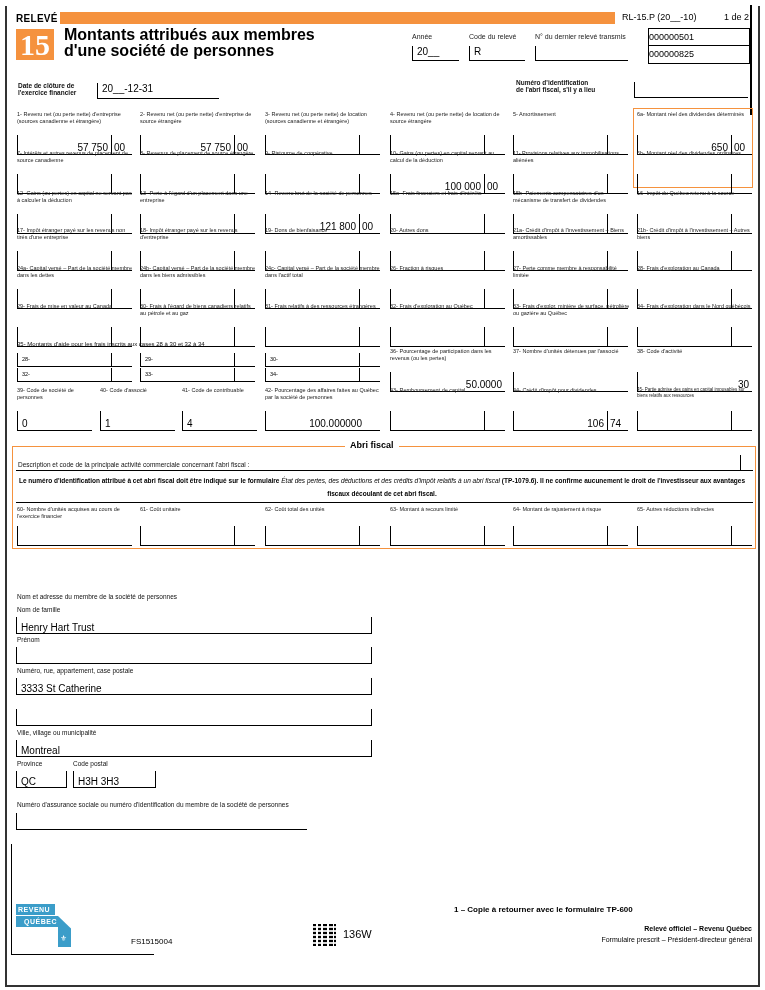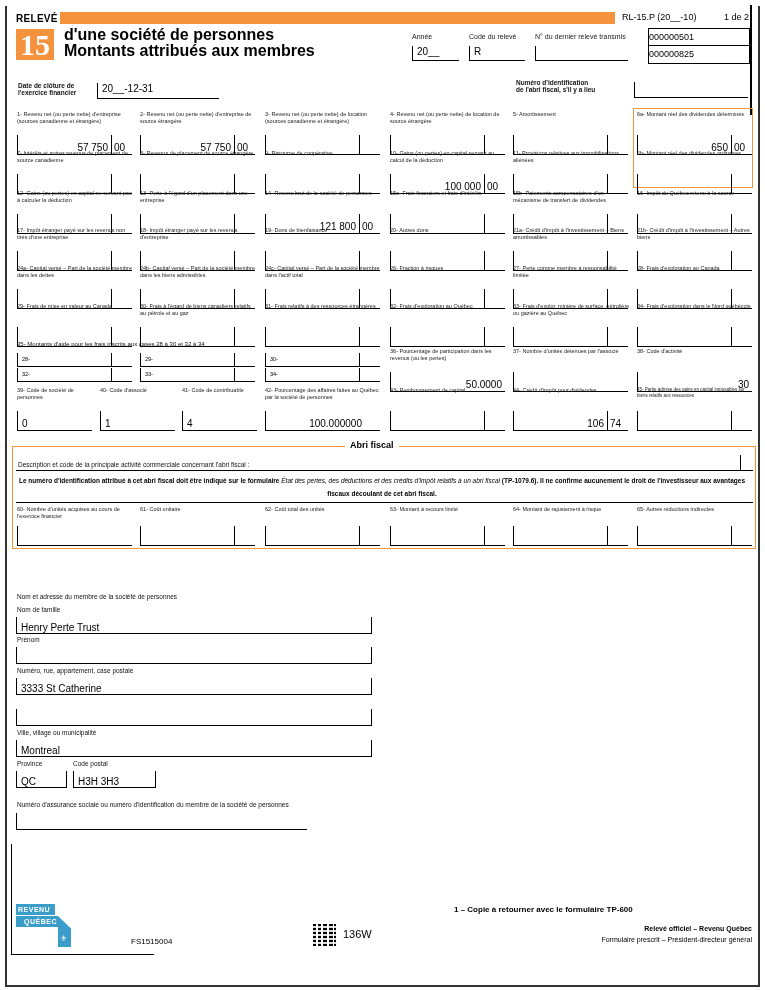--- a/index.html
+++ b/index.html
@@ -64,22 +64,22 @@
 </style>
 </head>
 <body>
 
 <div class="page-border"></div>
 
 <div class="orange-bar"></div>
 <div class="releve">RELEVÉ</div>
 <div class="num-box">15</div>
 <div class="title">
+  <div>Montants attribués aux membres</div>
   <div>d'une société de personnes</div>
-  <div>Montants attribués aux membres</div>
 </div>
 <div class="form-code">RL-15.P (20__-10)</div>
 <div class="page-of">1 de 2</div>
 
 <div class="hdr-lbl" style="left:412px;top:33px;">Année</div>
 <div class="field-line" style="left:412px;top:46px;width:47px;height:15px;"><span class="field-val">20__</span></div>
 
 <div class="hdr-lbl" style="left:469px;top:33px;">Code du relevé</div>
 <div class="field-line" style="left:469px;top:46px;width:56px;height:15px;"><span class="field-val">R</span></div>
 
@@ -538,21 +538,21 @@
       <div class="t">65- Autres réductions indirectes</div>
       <div class="inp" style="top:20px;">
         <span class="sep"></span>
         <span class="full"></span>
       </div>
     </div>
   </div>
 
 <div class="addr-lbl" style="left:17px;top:593px;">Nom et adresse du membre de la société de personnes</div>
 <div class="addr-lbl" style="left:17px;top:606px;">Nom de famille</div>
-<div class="addr-field" style="left:16px;top:617px;width:356px;"><span>Henry Perte Trust</span></div>
+<div class="addr-field" style="left:16px;top:617px;width:356px;"><span>Henry Hart Trust</span></div>
 <div class="addr-lbl" style="left:17px;top:636px;">Prénom</div>
 <div class="addr-field" style="left:16px;top:647px;width:356px;"><span></span></div>
 <div class="addr-lbl" style="left:17px;top:667px;">Numéro, rue, appartement, case postale</div>
 <div class="addr-field" style="left:16px;top:678px;width:356px;"><span>3333 St Catherine</span></div>
 <div class="addr-field" style="left:16px;top:709px;width:356px;"><span></span></div>
 <div class="addr-lbl" style="left:17px;top:729px;">Ville, village ou municipalité</div>
 <div class="addr-field" style="left:16px;top:740px;width:356px;"><span>Montreal</span></div>
 <div class="addr-lbl" style="left:17px;top:760px;">Province</div>
 <div class="addr-lbl" style="left:73px;top:760px;">Code postal</div>
 <div class="addr-field" style="left:16px;top:771px;width:51px;"><span>QC</span></div>

